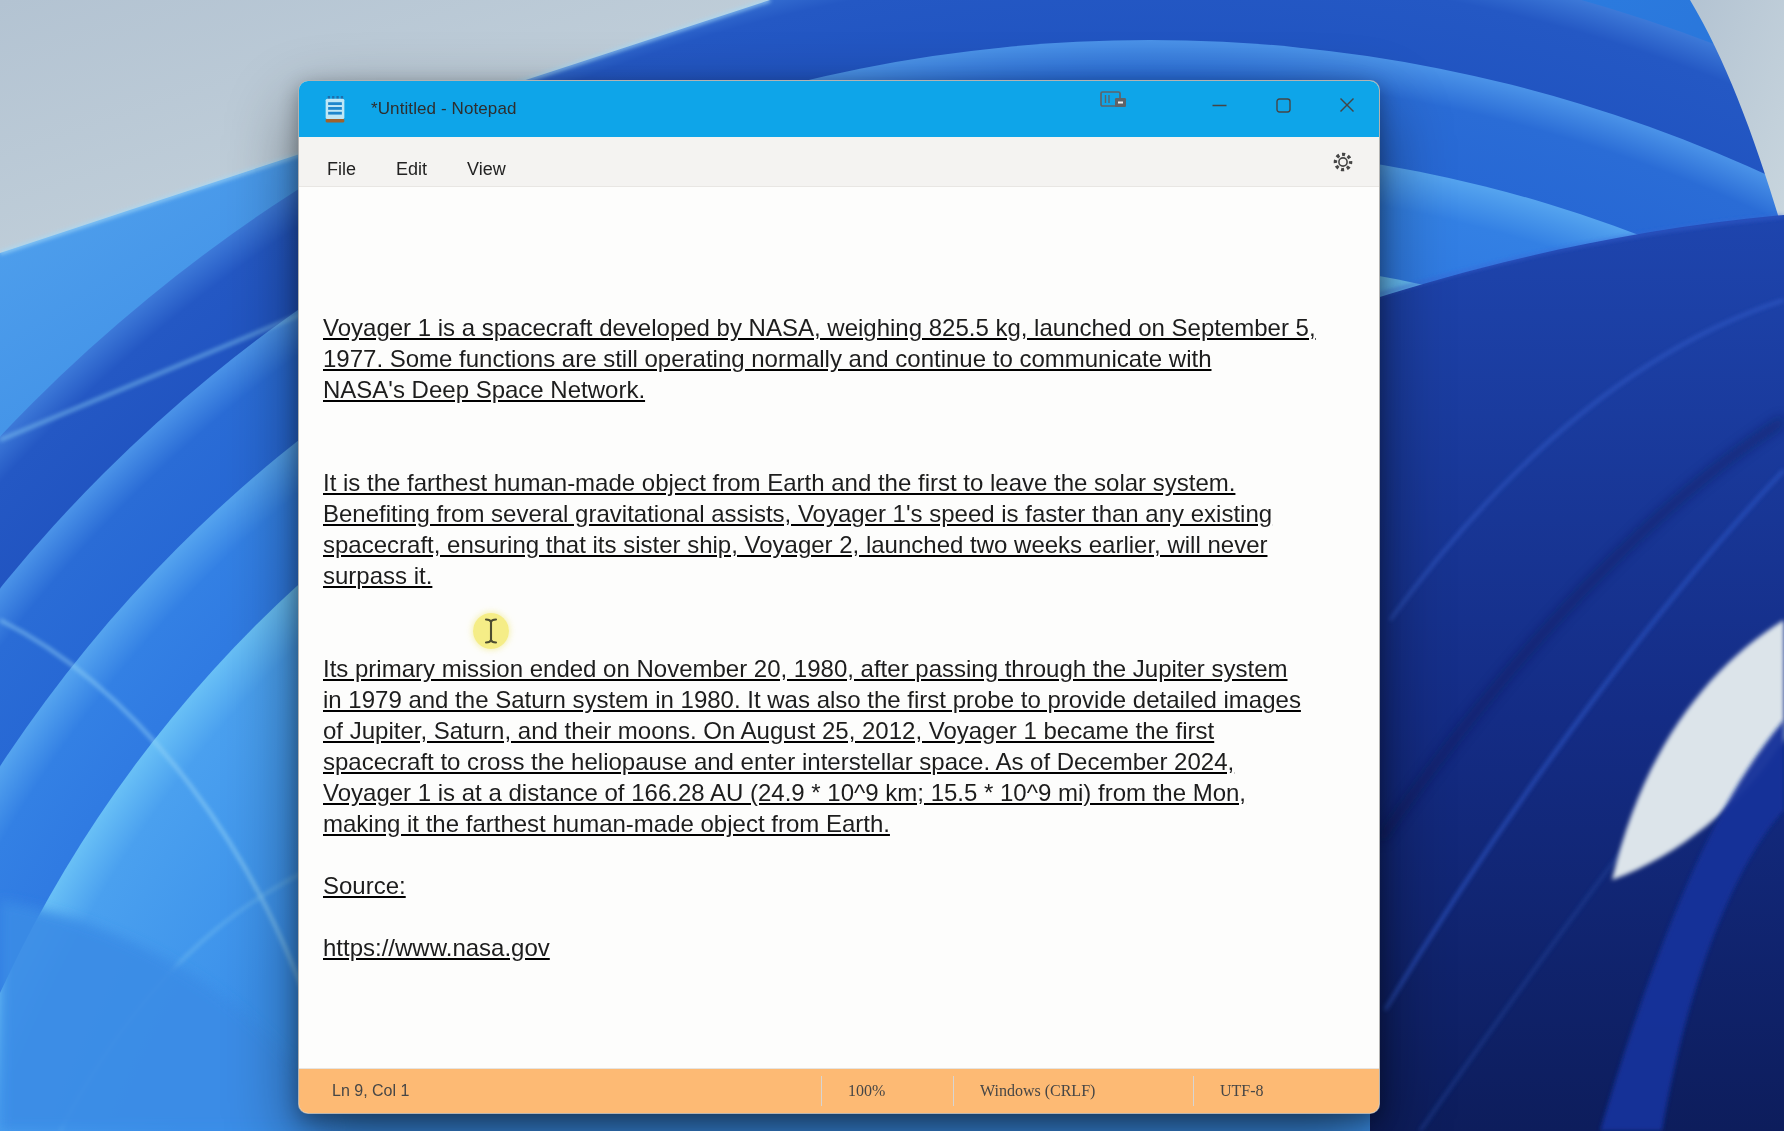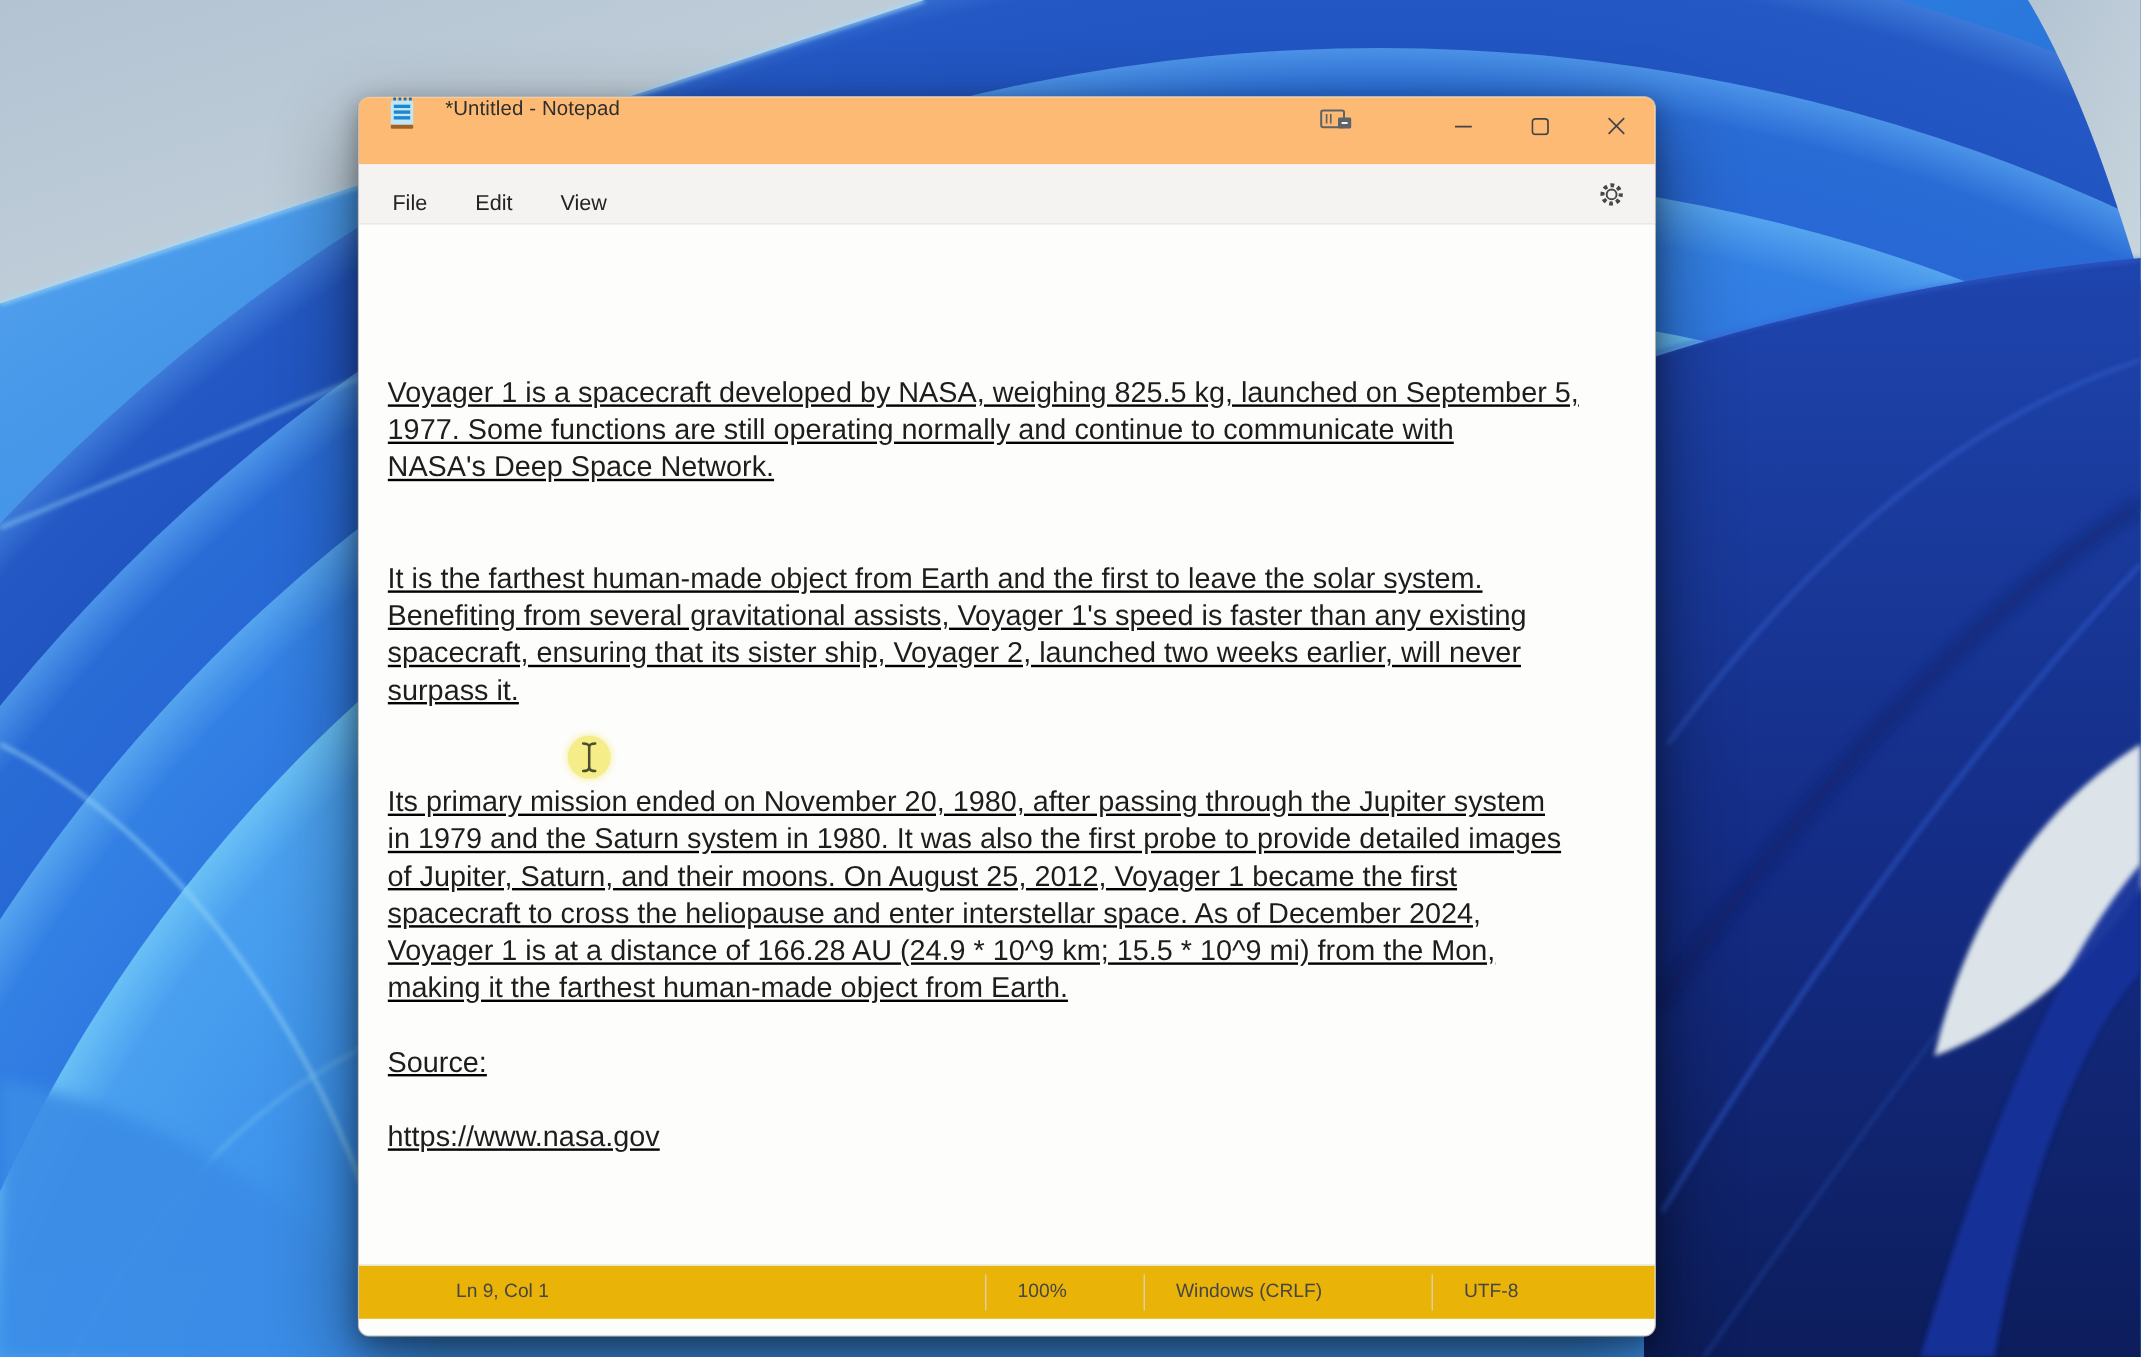--- a/index.html
+++ b/index.html
@@ -11,21 +11,21 @@
   
   #wallpaper{position:absolute;inset:0;z-index:0;}
   
   .np-window{
     position:absolute;left:298px;top:80px;width:1080px;height:1032px;z-index:2;
     background:#fdfdfc;border-radius:10px;overflow:hidden;
     box-shadow:0 30px 70px rgba(0,0,0,.48),0 6px 20px rgba(0,0,0,.32);
     border:1px solid rgba(40,40,40,.35);
   }
   .titlebar{
-    position:relative;height:56px;background:#fdba74;display:flex;
+    position:relative;height:56px;background:#0ea5e9;display:flex;align-items:center;
   }
   .app-icon{width:22px;height:27px;margin-left:25px;flex:0 0 auto;}
   .title-text{margin-left:25px;font-size:17px;color:#2e2e2e;letter-spacing:.1px;}
   .overlay-ic{position:absolute;left:800px;top:8px;width:30px;height:22px;}
   .winbtns{position:absolute;right:0;top:0;height:48px;display:flex;}
   .winbtn{width:64px;height:48px;display:flex;align-items:center;justify-content:center;background:transparent;border:0;cursor:default;}
   .menubar{
     position:relative;height:50px;background:#f4f3f1;display:flex;align-items:flex-end;
     padding-left:16px;border-bottom:1px solid #e8e6e3;box-sizing:border-box;
   }
@@ -36,25 +36,25 @@
   .settings-btn{position:absolute;right:19px;top:8px;width:34px;height:34px;border:0;background:transparent;display:flex;align-items:center;justify-content:center;border-radius:5px;}
   .editor{
     position:absolute;left:0;right:0;top:107px;bottom:44px;background:#fdfdfc;
     padding:124px 4px 0 24px;box-sizing:border-box;overflow:hidden;cursor:text;text-decoration:underline;
   }
   .ed-line{
     height:31px;line-height:31px;white-space:pre;font-size:24px;color:#1d1d1d;
     font-family:"Liberation Sans","DejaVu Sans",sans-serif;overflow:hidden;
   }
   .statusbar{
-    position:absolute;left:0;right:0;bottom:14px;height:44px;background:#eab308;
-    border-top:1px solid #e6e4e1;display:flex;align-items:stretch;font-size:16px;color:#464646;padding-left:48px;
+    position:absolute;left:0;right:0;bottom:0;height:44px;background:#fdba74;
+    border-top:1px solid #e6e4e1;display:flex;align-items:stretch;font-size:16px;color:#464646;
   }
   .st-left{flex:1 1 auto;display:flex;align-items:center;padding-left:33px;}
-  .st-cell{display:flex;align-items:center;padding-left:26px;box-sizing:border-box;border-left:1px solid #d7d5d2;margin:7px 0;}
+  .st-cell{display:flex;align-items:center;padding-left:26px;box-sizing:border-box;border-left:1px solid #d7d5d2;margin:7px 0;font-family:Liberation Serif, serif;}
   .st-zoom{width:132px;}
   .st-eol{width:240px;}
   .st-enc{width:186px;}
   
   .cursor-hl{
     position:absolute;left:473px;top:613px;width:36px;height:36px;z-index:3;border-radius:50%;
     background:rgba(244,236,125,.92);box-shadow:0 0 7px rgba(240,232,120,.75);
     display:flex;align-items:center;justify-content:center;
   }
 </style>

